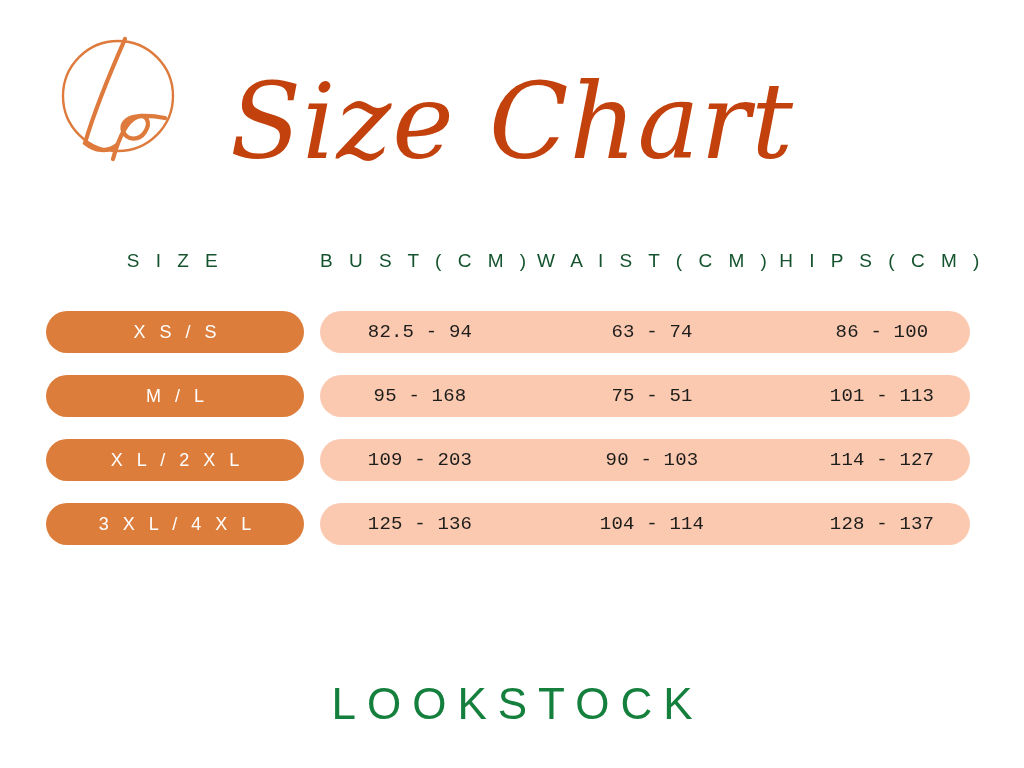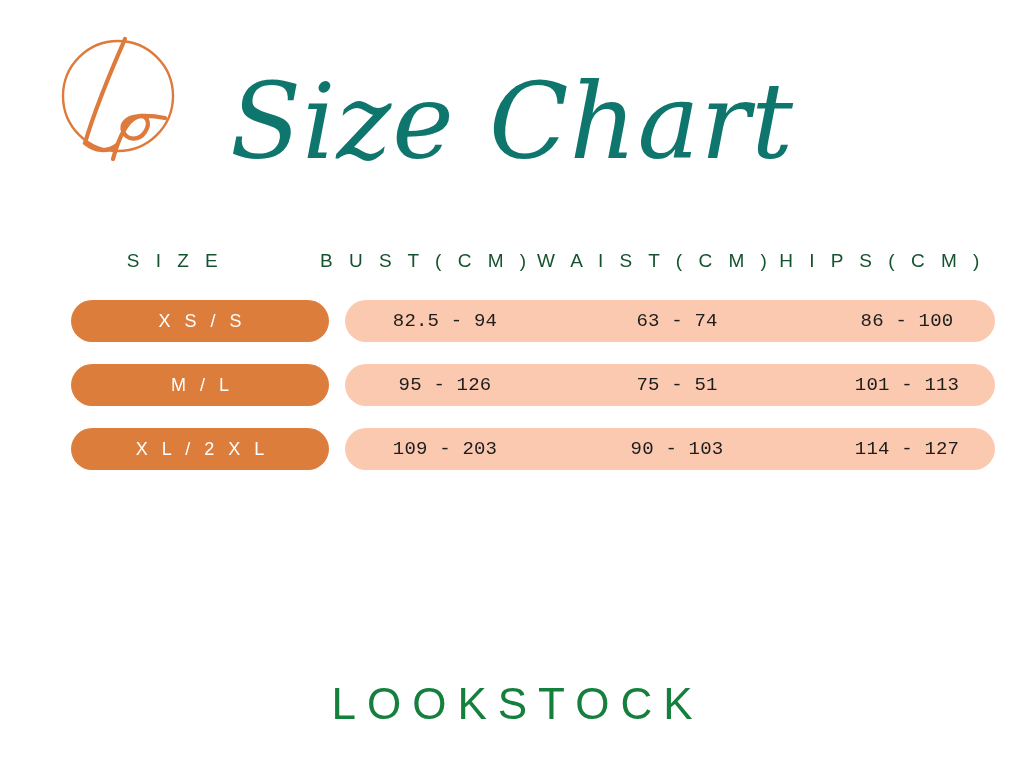--- a/index.html
+++ b/index.html
@@ -25,21 +25,21 @@
   }
   .logo-wrap svg { display: block; }
 
   
   .title {
     position: absolute;
     left: 0;
     top: 52px;
     width: 1024px;
     text-align: center;
-    color: #0f766e;
+    color: #c2410c;
     font-family: "DejaVu Serif", serif;
     font-style: italic;
     font-weight: 400;
     font-size: 104px;
     line-height: 140px;
     letter-spacing: 1px;
     white-space: nowrap;
   }
 
   
@@ -71,23 +71,22 @@
     white-space: nowrap;
   }
   .col-head.c0 { left: 46px;  width: 258px; }
   .col-head.c1 { left: 320px; width: 200px; }
   .col-head.c2 { left: 537px; width: 230px; }
   .col-head.c3 { left: 778px; width: 208px; }
 
   .rows {
     position: absolute;
     left: 0;
-    top: 300px;
+    top: 311px;
     width: 860px;
-    margin-left: 25px;
   }
   .row {
     position: relative;
     height: 42px;
     margin-bottom: 22px;
   }
 
   .size-pill {
     position: absolute;
     left: 46px;
@@ -194,34 +193,42 @@
       <div class="values-pill">
         <div class="cell v0">82.5 - 94</div>
         <div class="cell v1">63 - 74</div>
         <div class="cell v2">86 - 100</div>
       </div>
     </div>
 
     <div class="row">
       <div class="size-pill">M / L</div>
       <div class="values-pill">
-        <div class="cell v0">95 - 126</div>
+        <div class="cell v0">95 - 168</div>
         <div class="cell v1">75 - 51</div>
         <div class="cell v2">101 - 113</div>
       </div>
     </div>
 
     <div class="row">
       <div class="size-pill">X L / 2 X L</div>
       <div class="values-pill">
         <div class="cell v0">109 - 203</div>
         <div class="cell v1">90 - 103</div>
         <div class="cell v2">114 - 127</div>
       </div>
     </div>
 
+    <div class="row">
+      <div class="size-pill">3 X L / 4 X L</div>
+      <div class="values-pill">
+        <div class="cell v0">125 - 136</div>
+        <div class="cell v1">104 - 114</div>
+        <div class="cell v2">128 - 137</div>
+      </div>
+    </div>
 
   </div>
 </div>
 
 <div class="footer">
   <div class="brand">LOOKSTOCK</div>
 </div>
 
 </body></html>

